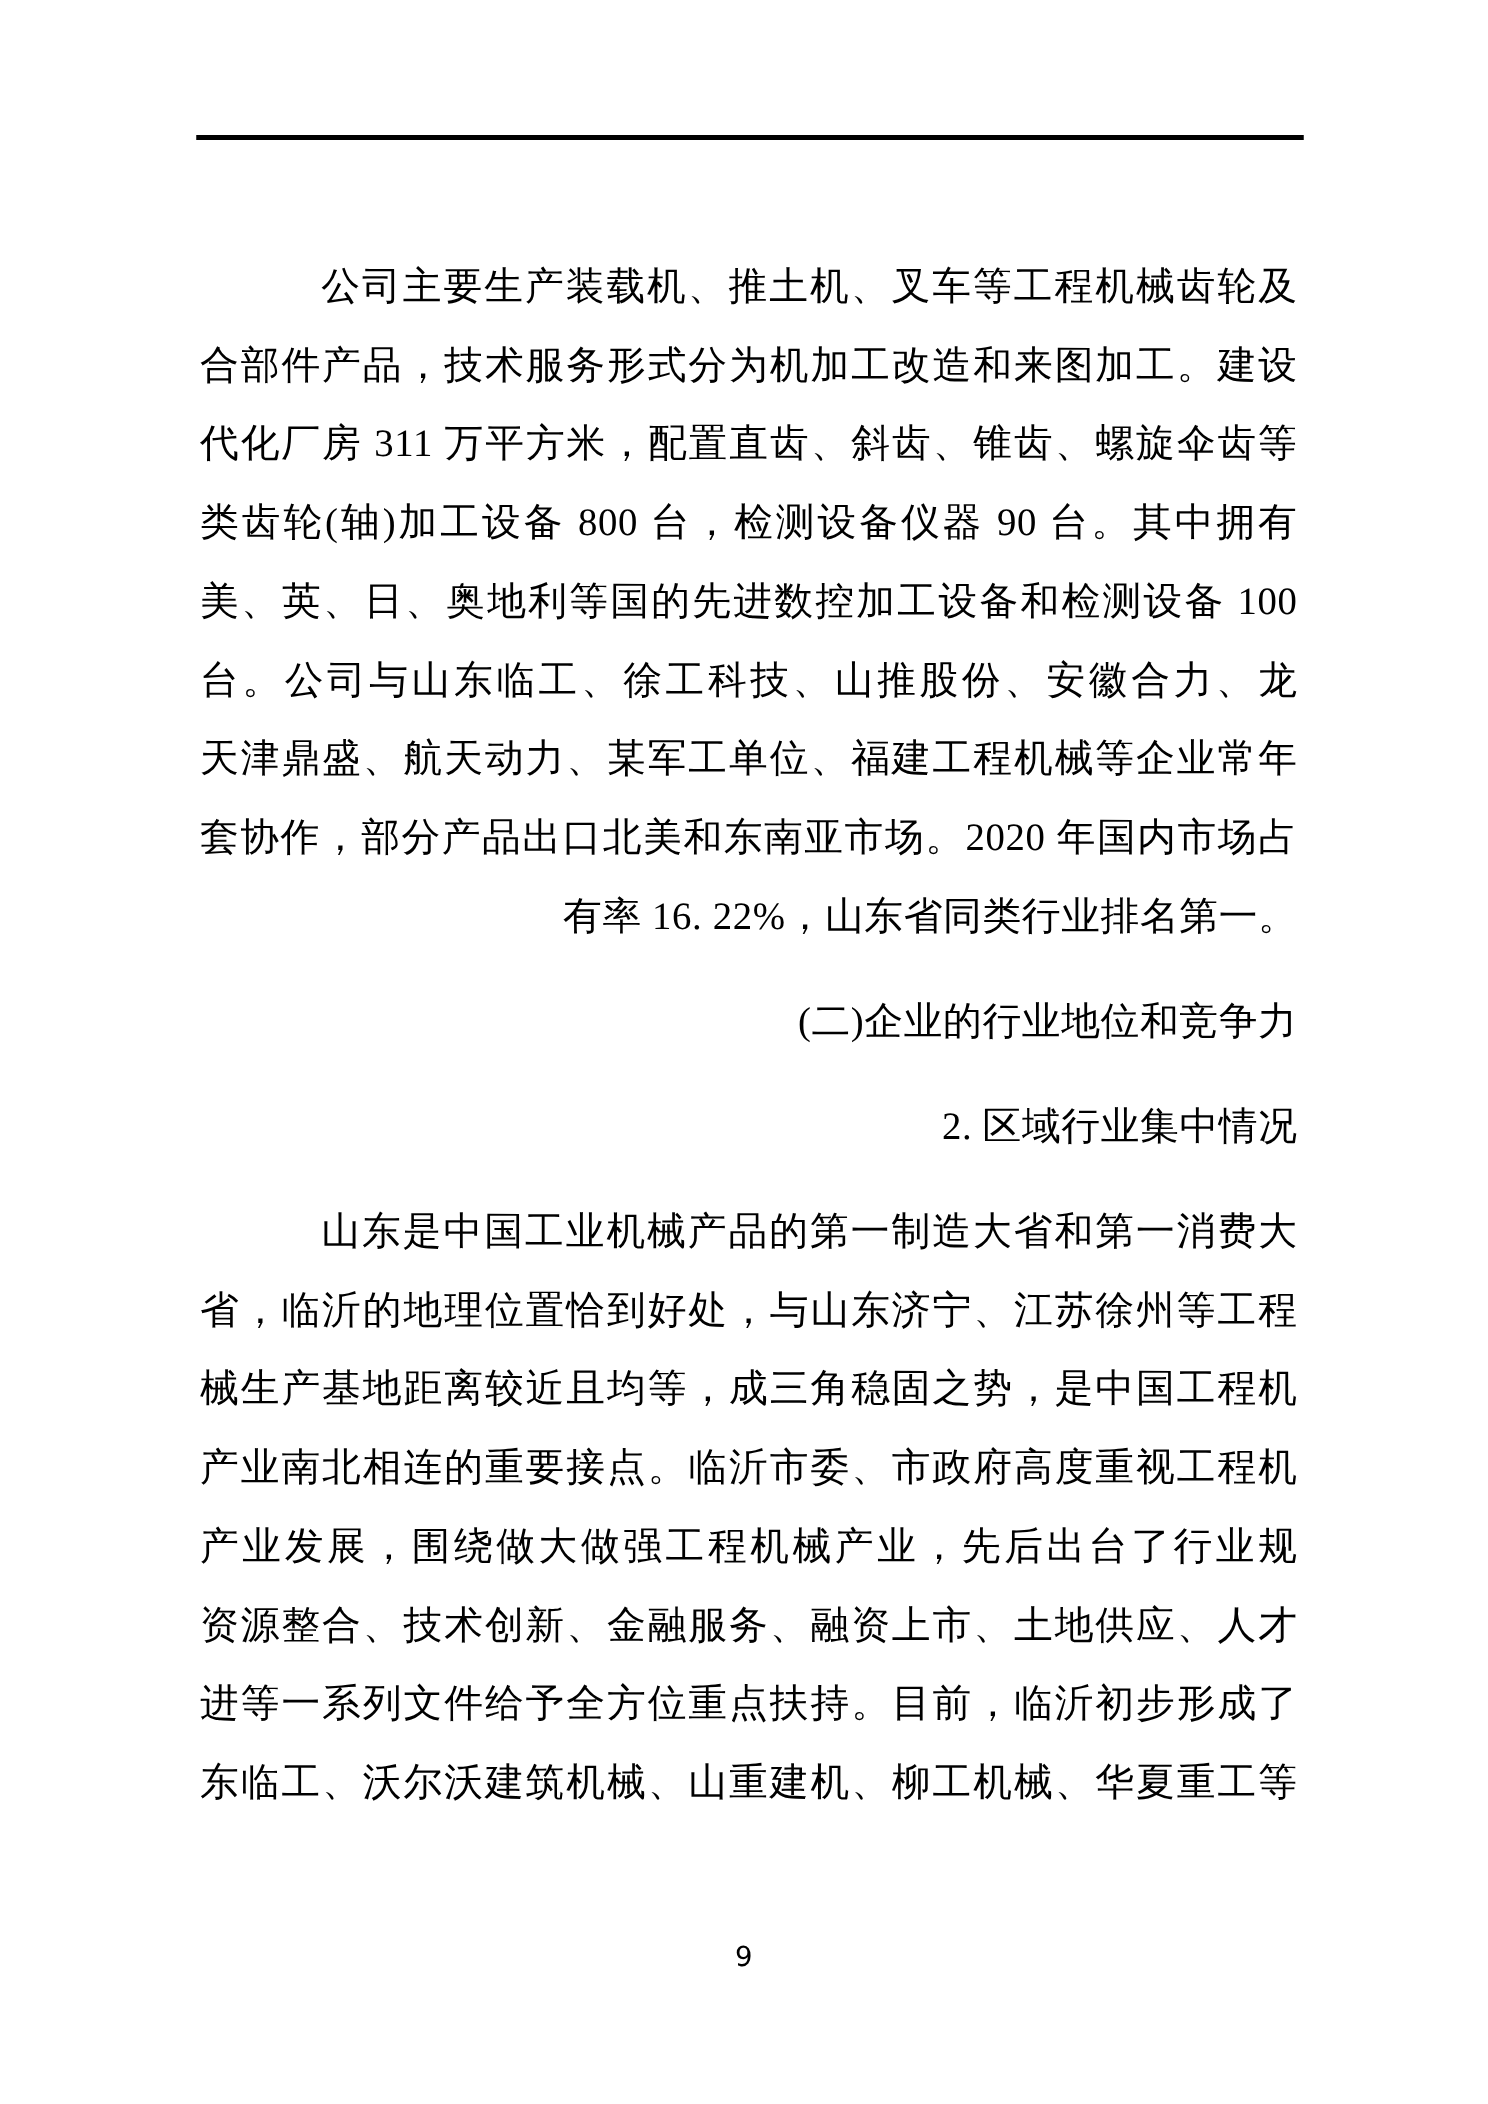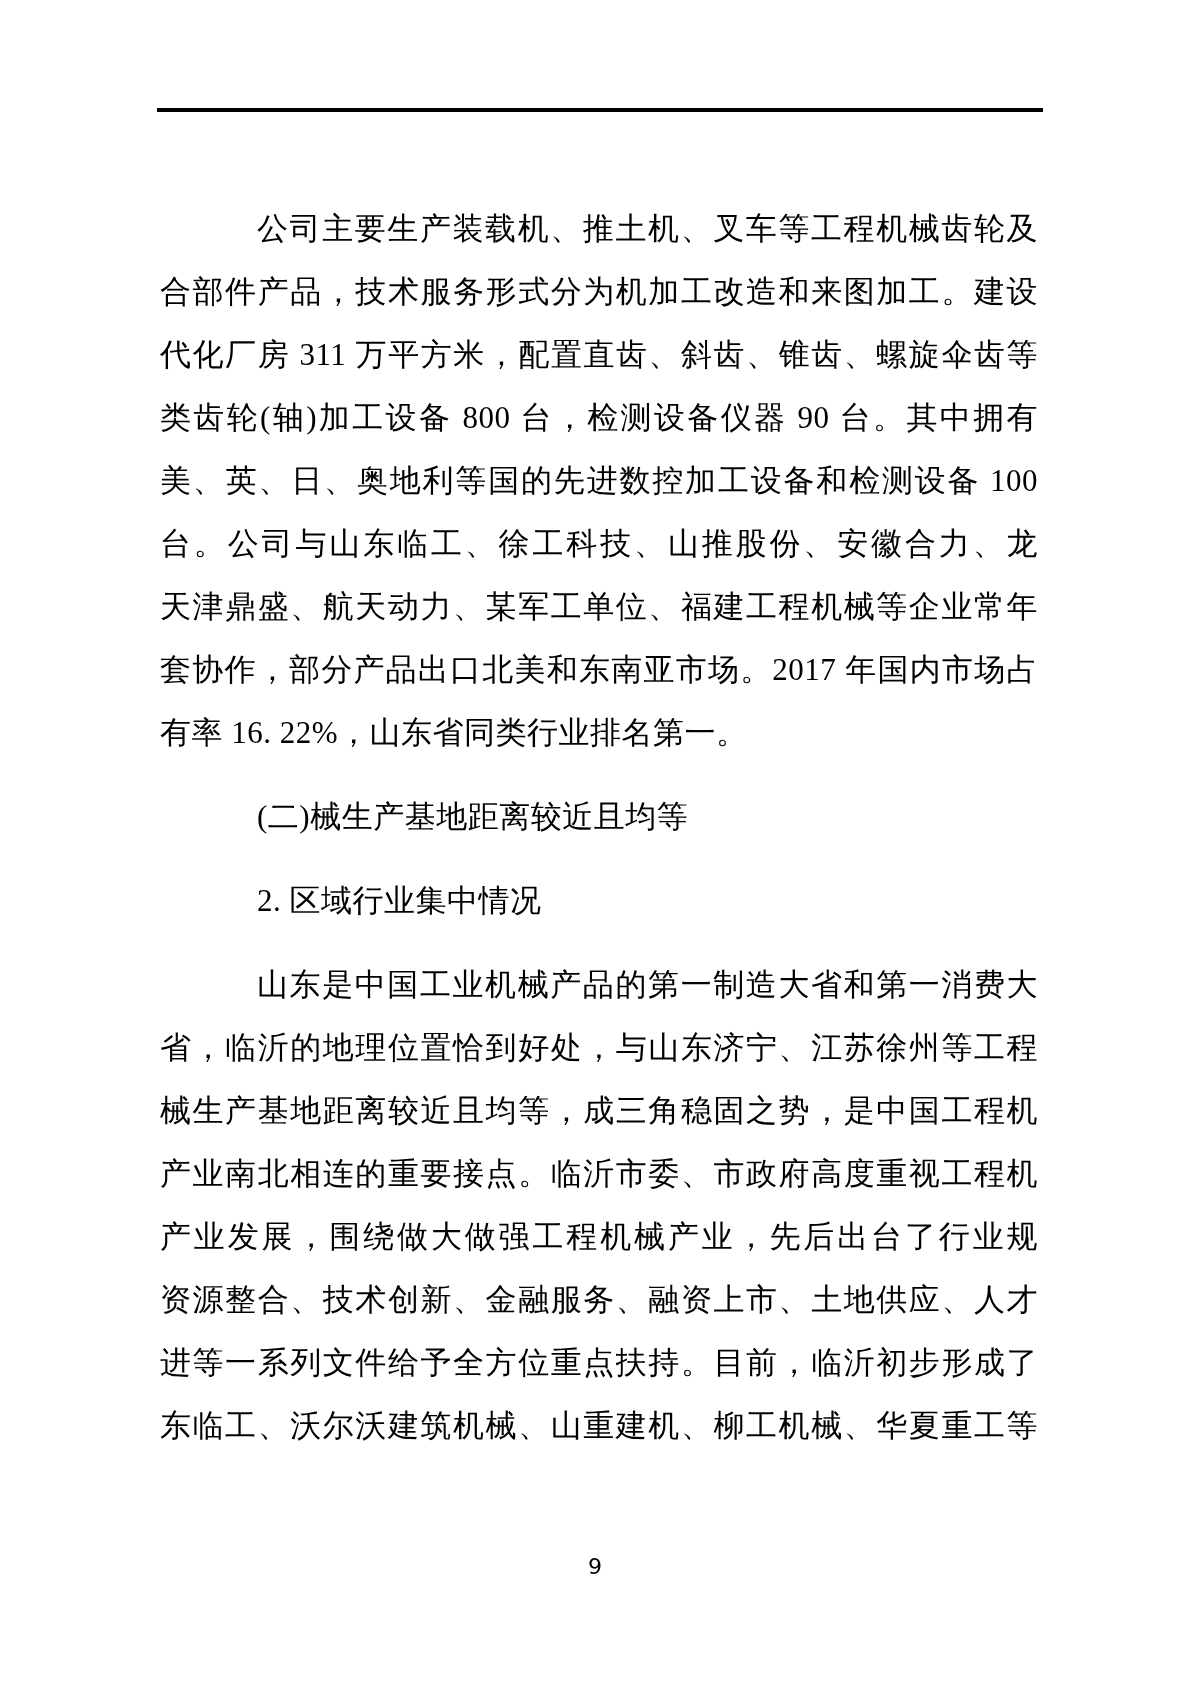--- a/index.html
+++ b/index.html
@@ -32,21 +32,21 @@
   }
   .para + .para {
     margin-top: 21px;
   }
   .line {
     height: 63px;
     line-height: 63px;
     font-size: 31px;
     letter-spacing: 0.5px;
     overflow: hidden;
-    text-align: left;
+    text-align: right;
     white-space: nowrap;
   }
   .line.justify {
     text-align: justify;
     text-align-last: justify;
     white-space: normal;
   }
   .line.indent {
     text-indent: 97px;
   }
@@ -74,26 +74,26 @@
   <main class="content">
 
     <div class="para">
       <div class="line justify indent">公司主要生产装载机、推土机、叉车等工程机械齿轮及组</div>
       <div class="line justify">合部件产品，技术服务形式分为机加工改造和来图加工。建设现</div>
       <div class="line justify">代化厂房 311 万平方米，配置直齿、斜齿、锥齿、螺旋伞齿等各</div>
       <div class="line justify">类齿轮(轴)加工设备 800 台，检测设备仪器 90 台。其中拥有德、</div>
       <div class="line justify">美、英、日、奥地利等国的先进数控加工设备和检测设备 100 多</div>
       <div class="line justify">台。公司与山东临工、徐工科技、山推股份、安徽合力、龙工、</div>
       <div class="line justify">天津鼎盛、航天动力、某军工单位、福建工程机械等企业常年配</div>
-      <div class="line justify">套协作，部分产品出口北美和东南亚市场。2017 年国内市场占</div>
+      <div class="line justify">套协作，部分产品出口北美和东南亚市场。2020 年国内市场占</div>
       <div class="line">有率 16. 22%，山东省同类行业排名第一。</div>
     </div>
 
     <div class="para">
-      <div class="line indent">(二)械生产基地距离较近且均等</div>
+      <div class="line indent">(二)企业的行业地位和竞争力</div>
     </div>
 
     <div class="para">
       <div class="line indent">2. 区域行业集中情况</div>
     </div>
 
     <div class="para">
       <div class="line justify indent">山东是中国工业机械产品的第一制造大省和第一消费大</div>
       <div class="line justify">省，临沂的地理位置恰到好处，与山东济宁、江苏徐州等工程机</div>
       <div class="line justify">械生产基地距离较近且均等，成三角稳固之势，是中国工程机械</div>

